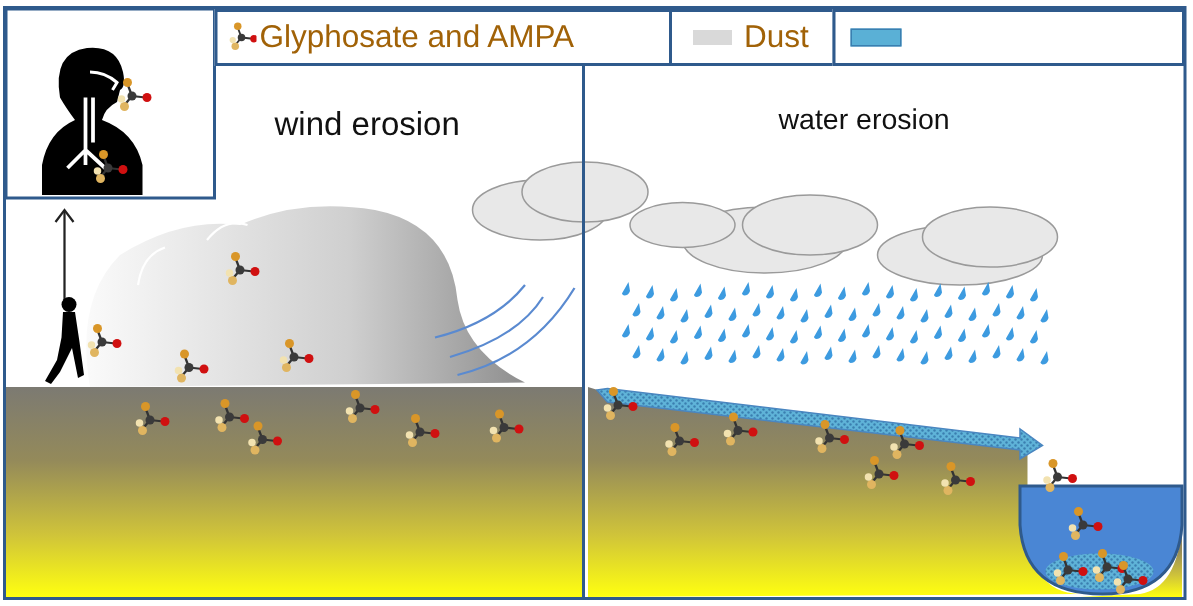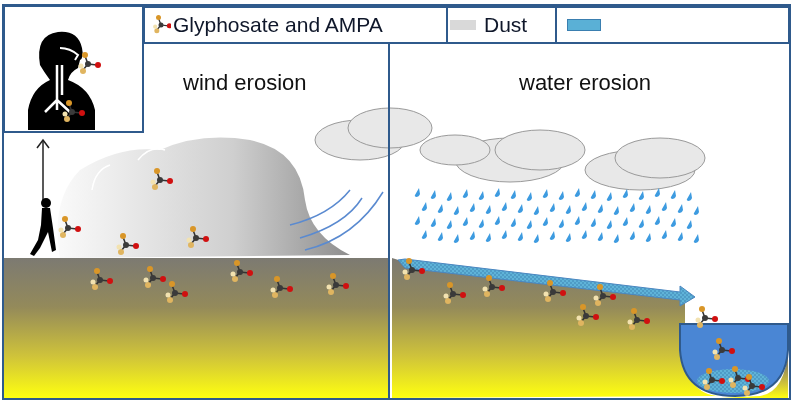--- a/index.html
+++ b/index.html
@@ -1,19 +1,19 @@
 <!DOCTYPE html>
 <html><head>
 <meta charset="utf-8">
 <style>
   html,body{margin:0;padding:0;background:#fff;}
   body{width:795px;height:404px;position:relative;overflow:hidden;font-family:"Liberation Sans",sans-serif;}
   #scene{position:absolute;left:0;top:0;}
   .lbl{position:absolute;color:#111;white-space:nowrap;}
-  .legend-box{position:absolute;background:#fff;border:2px solid #2f5a8c;box-sizing:border-box;display:flex;align-items:center;font-size:21px;color:#0f172a;}
+  .legend-box{position:absolute;background:#fff;border:2px solid #2f5a8c;box-sizing:border-box;display:flex;align-items:center;font-size:21px;color:#a16207;}
 </style>
 </head>
 <body>
 
 <svg id="scene" width="795" height="404" viewBox="0 0 795 404" xmlns="http://www.w3.org/2000/svg">
   <defs>
     <linearGradient id="soilGrad" x1="0" y1="0" x2="0" y2="1">
       <stop offset="0" stop-color="#7c7a72"></stop>
       <stop offset="0.35" stop-color="#948a5a"></stop>
       <stop offset="0.7" stop-color="#cfc33a"></stop>
@@ -195,22 +195,22 @@
       <use href="#mol" x="752" y="386"></use>
     </g>
 </svg>
 
 <div class="legend-box" style="left:143px;top:6px;width:305px;height:38px;padding-left:6px;">
   <svg width="20" height="22" viewBox="-12 -12 24 24">
       <use href="#mol"></use>
     </svg>
   <span style="margin-left:2px;">Glyphosate and AMPA</span>
 </div>
-<div class="legend-box" style="left:446px;top:6px;width:111px;height:38px;padding-left:2px;">
+<div class="legend-box" style="left:446px;top:6px;width:111px;height:38px;padding-left:14px;">
   <span style="display:inline-block;width:26px;height:10px;background:#d9d9d9;margin-right:8px;"></span>
   <span>Dust</span>
 </div>
 <div class="legend-box" style="left:555px;top:6px;width:235px;height:38px;padding-left:10px;">
   <span style="display:inline-block;width:32px;height:10px;background:#5ab0d6;border:1px solid #3a7fb0;margin-right:8px;"></span>
 </div>
 
 <div class="lbl" style="left:183px;top:70px;font-size:22px;">wind erosion</div>
-<div class="lbl" style="left:519px;top:70px;font-size:22px;">water erosion</div>
+<div class="lbl" style="left:519px;top:70px;font-size:19px;">water erosion</div>
 
 </body></html>

